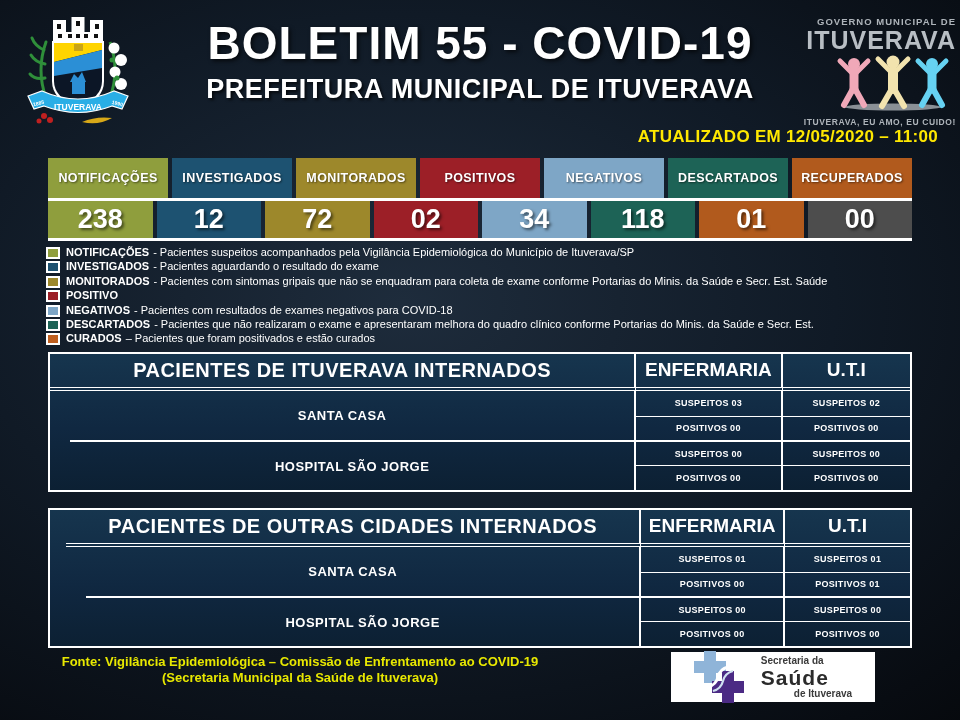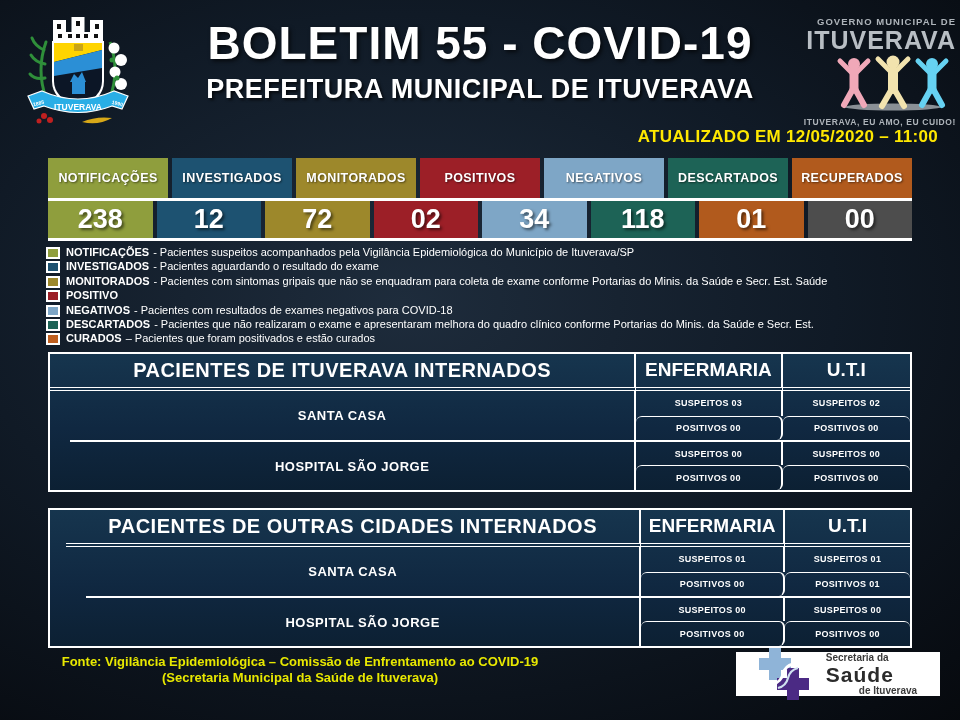--- a/index.html
+++ b/index.html
@@ -38,28 +38,28 @@
     background:linear-gradient(180deg,#16354e 0%,#102841 55%,#0c2033 100%);}
   .ht-cell{display:flex;align-items:center;justify-content:center;box-sizing:border-box;}
   .ht-title{grid-column:1;grid-row:1;font-size:20px;font-weight:bold;letter-spacing:.5px;
     border-right:2px solid #fff;border-bottom:4px double #fff;}
   .ht-h1{grid-column:2;grid-row:1;font-size:19px;font-weight:bold;border-right:2px solid #fff;border-bottom:4px double #fff;}
   .ht-h2{grid-column:3;grid-row:1;font-size:19px;font-weight:bold;border-bottom:4px double #fff;}
   .ht-name{grid-column:1;font-size:13px;font-weight:bold;letter-spacing:.5px;border-right:2px solid #fff;}
   .ht-name.r1{grid-row:2 / span 2;}
   .ht-name.r2{grid-row:4 / span 2;border-top:2px solid #fff;margin-left:20px;}
   .ht-sm{font-size:9px;font-weight:bold;letter-spacing:.3px;}
-  .bt1{border-top:1px solid #fff;border-radius:6px;}
+  .bt1{border-top:1px solid #fff;}
   .bt2{border-top:2px solid #fff;}
   .br2{border-right:2px solid #fff;}
   .t1{top:352px;} .t2{top:508px;padding-left:16px;}
   
   .source{position:absolute;left:30px;top:654px;width:540px;text-align:center;
     color:#e8e800;font-size:13px;font-weight:bold;line-height:16px;}
-  .saude{position:absolute;left:736px;top:652px;width:204px;height:44px;background:#fff;
+  .saude{position:absolute;left:671px;top:652px;width:204px;height:50px;background:#fff;
     display:flex;align-items:center;justify-content:center;gap:15px;color:#333;}
   .saude-text{text-align:left;line-height:1;}
   .saude-l1{font-size:10px;font-weight:bold;color:#3a3a3a;}
   .saude-l2{font-size:21px;font-weight:bold;color:#2b2b2b;letter-spacing:1px;margin:1px 0;}
   .saude-l3{font-size:10px;font-weight:bold;color:#3a3a3a;margin-left:33px;}
 </style>
 </head>
 <body>
 
 <div id="page">

